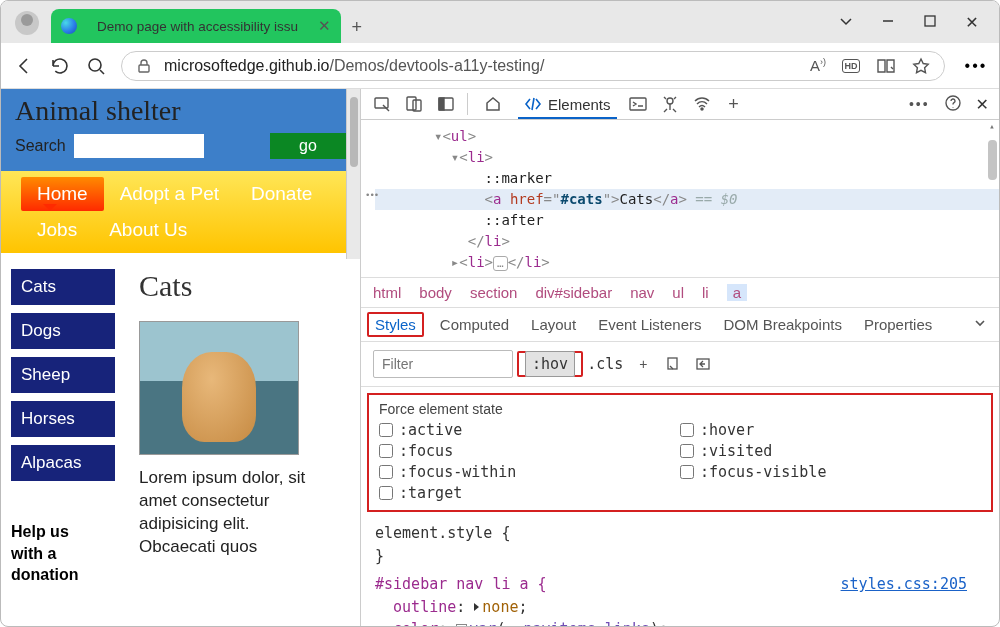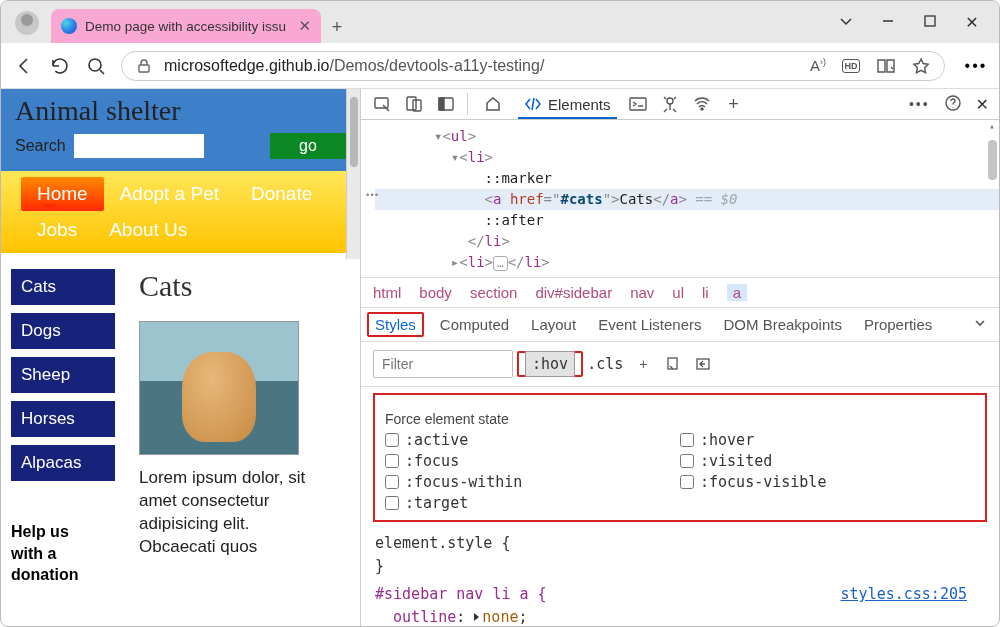--- a/index.html
+++ b/index.html
@@ -1,21 +1,21 @@
 <!DOCTYPE html>
 <html><head>
 <meta charset="utf-8">
 <style>
   * { box-sizing: border-box; margin: 0; padding: 0; }
   body { font-family: -apple-system, "Segoe UI", sans-serif; width: 1000px; height: 627px; background: #fff; overflow: hidden; border: 1px solid #bbb; border-radius: 8px; }
 
   .titlebar { height: 42px; background: #e8e8e8; display: flex; align-items: flex-end; padding: 0 6px; }
   .avatar { width: 24px; height: 24px; background: #c8c8c8; border-radius: 50%; margin: 0 12px 8px 8px; position: relative; }
   .avatar::after { content:""; position:absolute; width:12px; height:12px; background:#9a9a9a; border-radius:50%; top:3px; left:6px; }
-  .tab { background: #f9a8d4; height: 34px; min-width: 270px; border-radius: 8px 8px 0 0; display:flex; align-items:center; padding: 0 10px; gap:8px; font-size:13.5px; color:#333; }
+  .tab { background: #22c55e; height: 34px; min-width: 270px; border-radius: 8px 8px 0 0; display:flex; align-items:center; padding: 0 10px; gap:20px; font-size:13.5px; color:#333; }
   .favicon { width:16px; height:16px; border-radius:50%; background: radial-gradient(circle at 30% 30%, #48d9e8 0%, #2b7de9 55%, #1a4bb3 100%); flex-shrink:0; }
   .tab .x { margin-left:auto; color:#555; font-size:15px; }
   .newtab { width:32px; height:32px; display:flex; align-items:center; justify-content:center; font-size:18px; color:#555; }
   .win-controls { margin-left:auto; display:flex; height:100%; align-items:center; }
   .win-controls span, .win-controls svg { width:42px; text-align:center; font-size:12px; color:#333; stroke:#333; }
   .chev-down svg { width:16px; height:16px; }
 
   .toolbar { height: 46px; background:#fff; border-bottom:1px solid #ddd; display:flex; align-items:center; padding: 0 12px; gap: 14px; }
   .toolbar .icon { width:22px; height:22px; display:flex; align-items:center; justify-content:center; }
   .addr { flex:1; display:flex; align-items:center; height:30px; border:1px solid #ccc; border-radius:16px; padding:0 14px; font-size:16px; color:#555; gap:12px; position: relative; }
@@ -75,21 +75,21 @@
   .styles-tabs .t.active { color:#0a63c8; }
   .hl { border:2.5px solid #d42020; padding:2px 6px; border-radius:2px; margin:-2px -6px; }
   .styles-tabs .chev { margin-left:auto; }
 
   .filter-row { display:flex; align-items:center; gap:10px; padding:8px 12px; border-bottom:1px solid #ddd; }
   .filter-row input { width:140px; height:28px; border:1px solid #bbb; border-radius:2px; padding:0 8px; font-size:14px; color:#777; }
   .hov-btn { font-family:Consolas,monospace; font-size:15px; background:#e2e2e2; border:1px solid #999; border-radius:2px; padding:3px 6px; }
   .cls { font-family:Consolas,monospace; font-size:15px; color:#333; }
   .mini-icn { width:20px; height:20px; display:flex; align-items:center; justify-content:center; color:#555; }
 
-  .force-panel { margin:6px 12px; border:2.5px solid #d42020; padding:16px 10px 8px; font-family:Consolas,monospace; font-size:15px; }
+  .force-panel { margin:6px 6px; border:2.5px solid #d42020; padding:6px 10px 8px; font-family:Consolas,monospace; font-size:15px; }
   .force-panel .title { font-family:"Segoe UI",sans-serif; font-size:14px; margin-bottom:4px; color:#444; }
   .force-grid { display:grid; grid-template-columns: 1fr 1fr; row-gap:3px; }
   .force-grid label { display:flex; align-items:center; gap:6px; }
   .force-grid input { width:14px; height:14px; }
 
   .rules { padding:4px 14px 0; font-family:Consolas,monospace; font-size:15px; line-height:1.5; position:relative; flex:1; }
   .rules .sel1 { color:#9b2b8e; }
   .rules .prop { color:#9b2b8e; }
   .rules .val2 { color:#a16207; }
   .rules .var { color:#714db5; }

